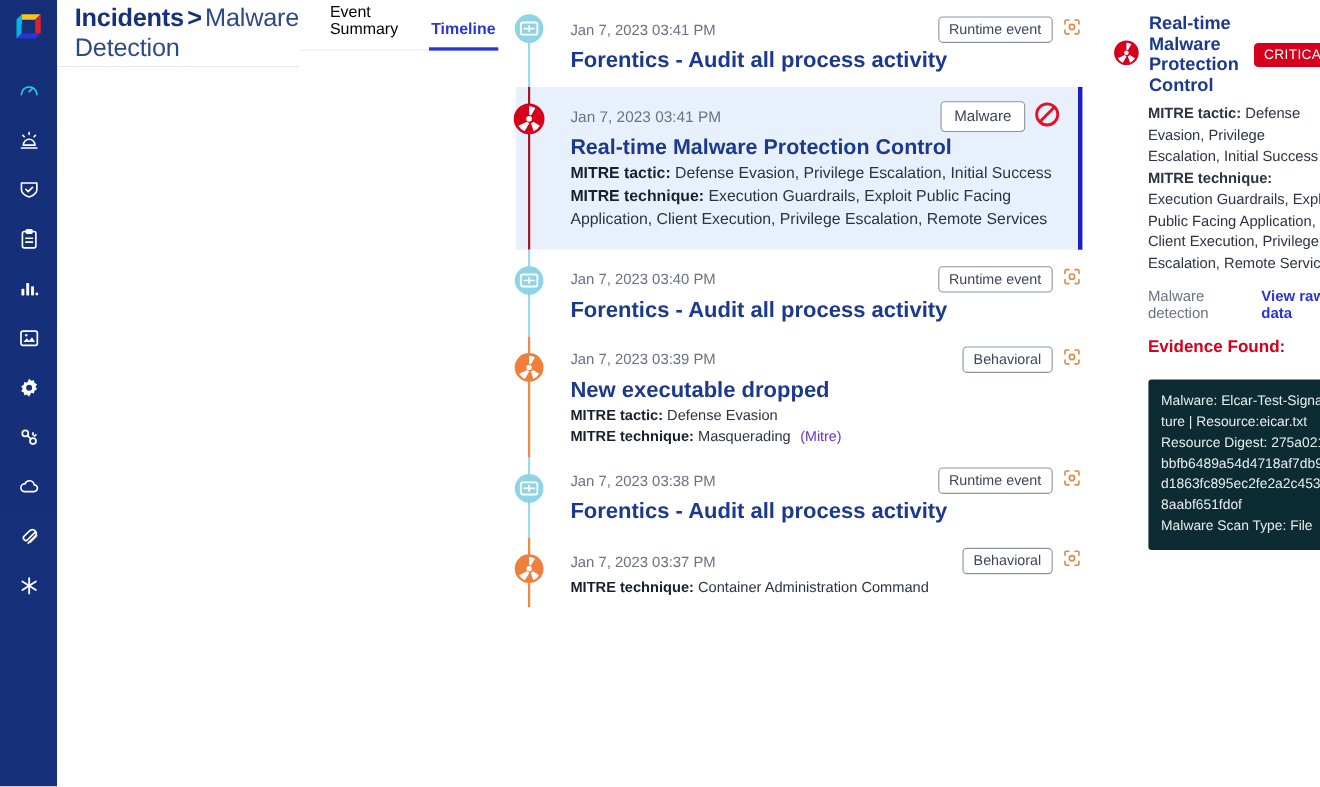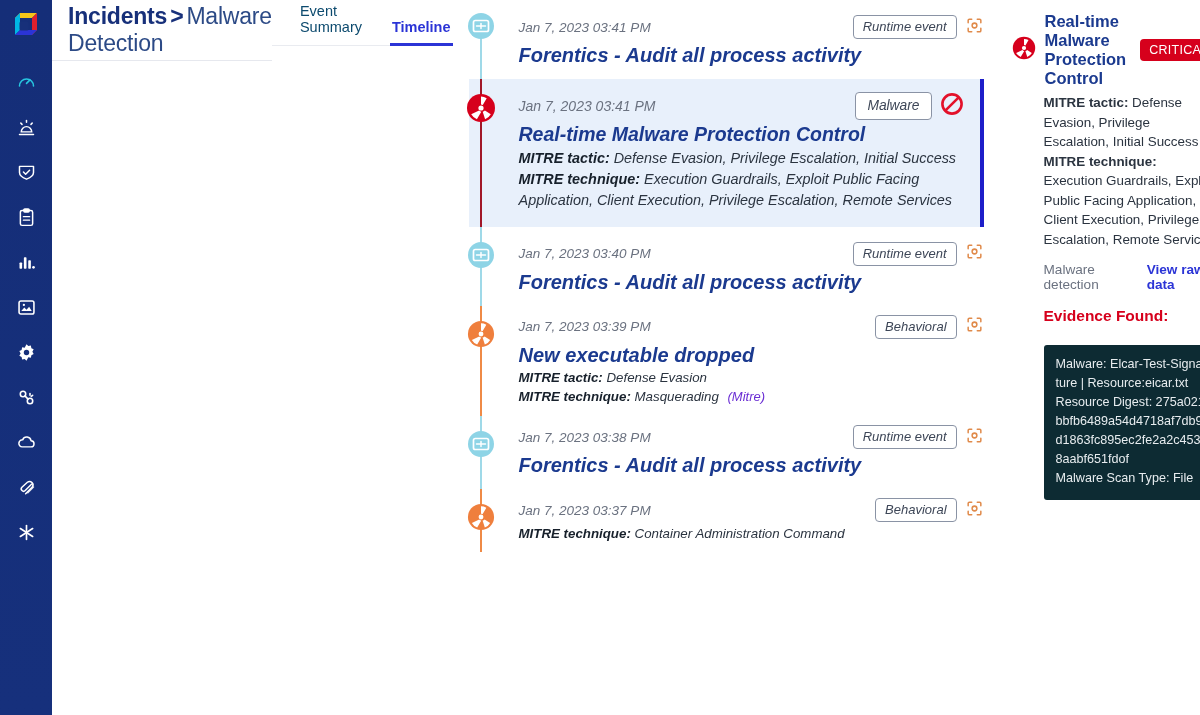--- a/index.html
+++ b/index.html
@@ -71,21 +71,21 @@
     height: 46px;
     flex: 0 0 46px;
     display: flex;
     align-items: flex-end;
     padding-left: 26px;
     gap: 26px;
     border-bottom: 1px solid #e9ebf0;
   }
   .tab {
     font-size: 14.5px;
-    color: #0c4a6e;
+    color: #000000;
     padding: 0 2px 8px 2px;
     cursor: pointer;
     border-bottom: 3px solid transparent;
     position: relative;
     top: 1px;
   }
   .tab.active {
     color: #2b34d6;
     font-weight: bold;
     border-bottom-color: #2b34d6;
@@ -98,21 +98,20 @@
     position: relative;
   }
 
   
   .timeline-col {
     width: 545px;
     flex: 0 0 545px;
     position: relative;
     padding-top: 6px;
     overflow: hidden;
-    font-style: italic;
   }
 
   .tl-item {
     position: relative;
     padding-left: 66px;
     padding-right: 14px;
     min-height: 40px;
   }
   
   .tl-item .line {

